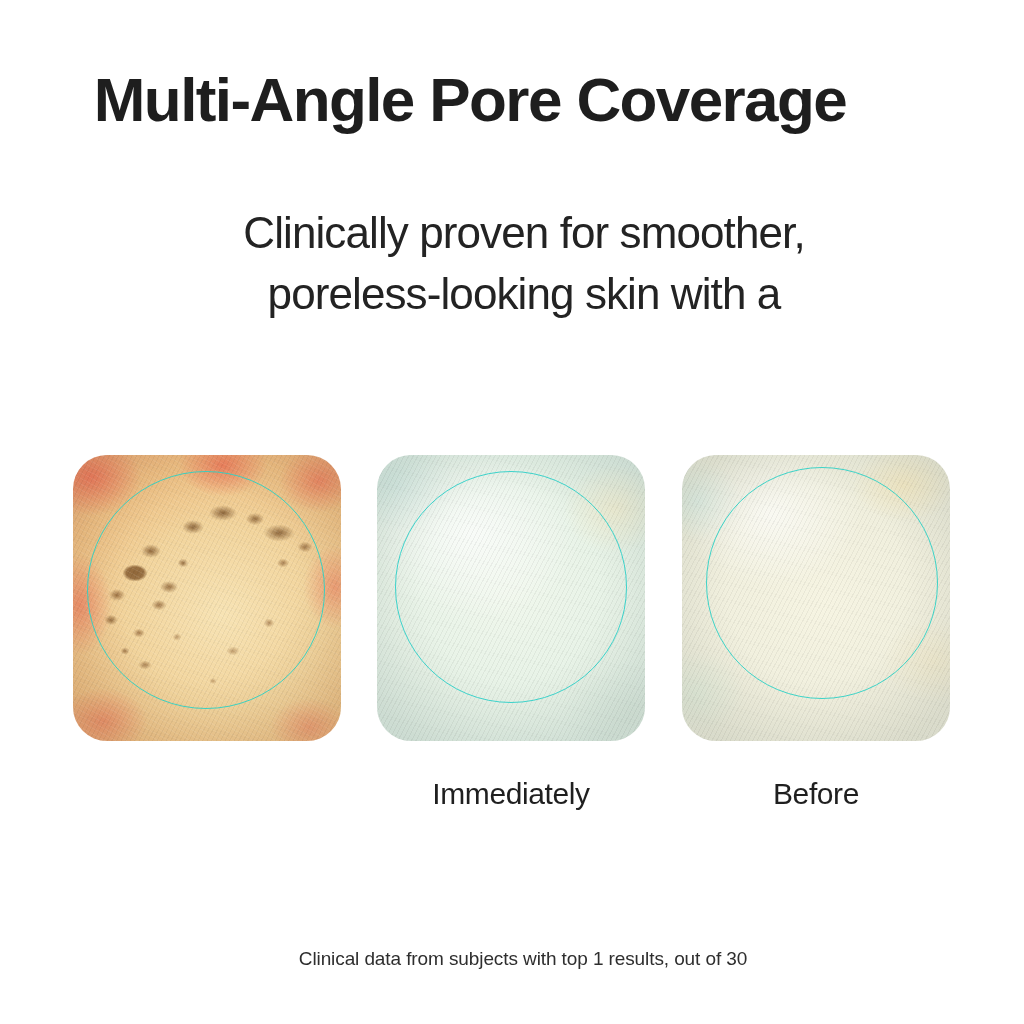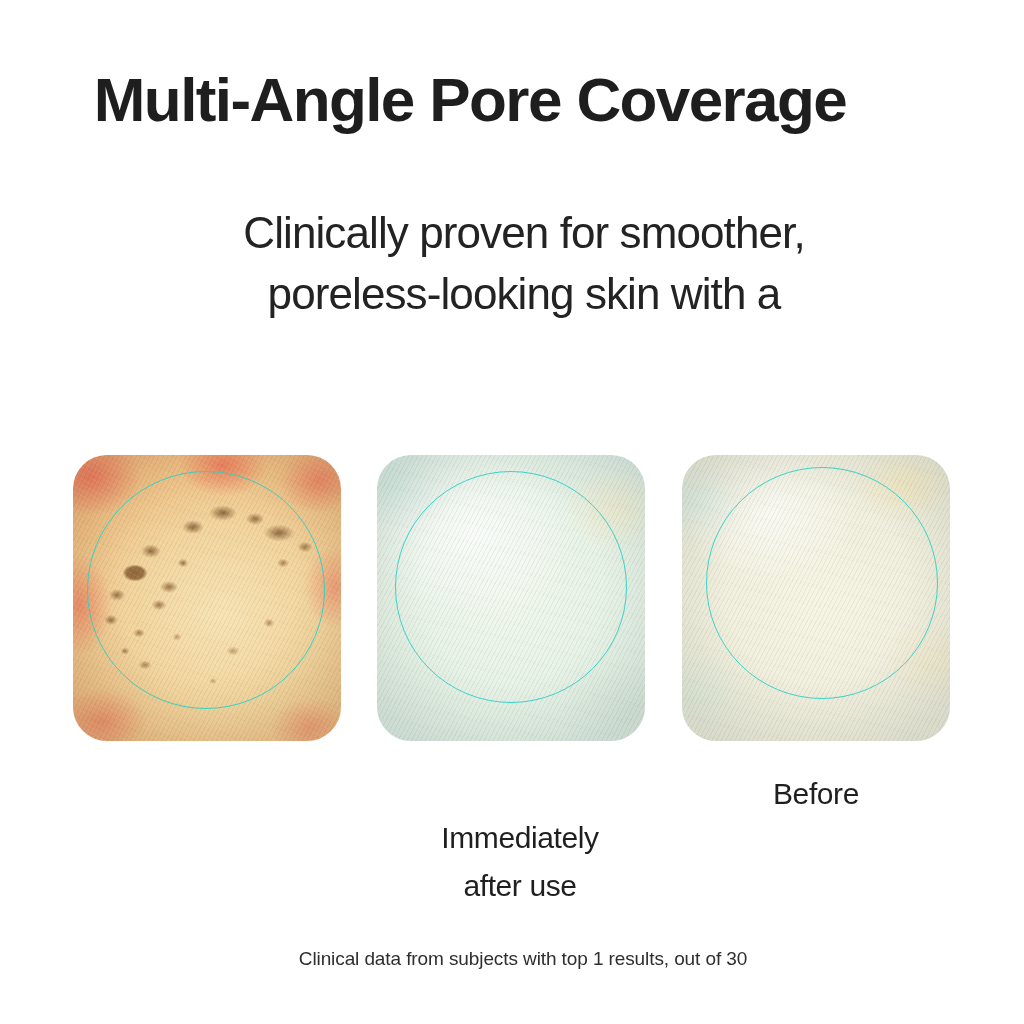--- a/index.html
+++ b/index.html
@@ -150,21 +150,21 @@
 
   
   .caption{
     position:absolute; top:770px; width:268px;
     text-align:center;
     font-size:30px; line-height:48px;
     font-weight:500; letter-spacing:-0.4px;
     color:#1F1F1F;
   }
   .cap-0{ left:73px; }
-  .cap-1{ left:386px;margin-top:44px; }
+  .cap-1{ left:377px; }
   .cap-2{ left:682px; }
   .caption .ln{ display:block; }
 
   
   .footnote{
     position:absolute; left:0; top:946px; width:1024px;
     text-align:center;
     font-size:19px; line-height:26px;
     font-weight:400; letter-spacing:-0.1px;
     color:#2E2E2E;
@@ -209,21 +209,20 @@
         <div class="tex2"></div>
         <div class="vig"></div>
         <div class="ring ring-3"></div>
       </div>
     </div>
   </div>
 
 
   <div class="caption cap-1">
     <span class="ln">Immediately</span>
-    <span class="ln">after use</span>
   </div>
 
   <div class="caption cap-2">
     <span class="ln">Before</span>
   </div>
 
   <div class="footnote">Clinical data from subjects with top 1 results, out of 30</div>
 
 </div>
 

